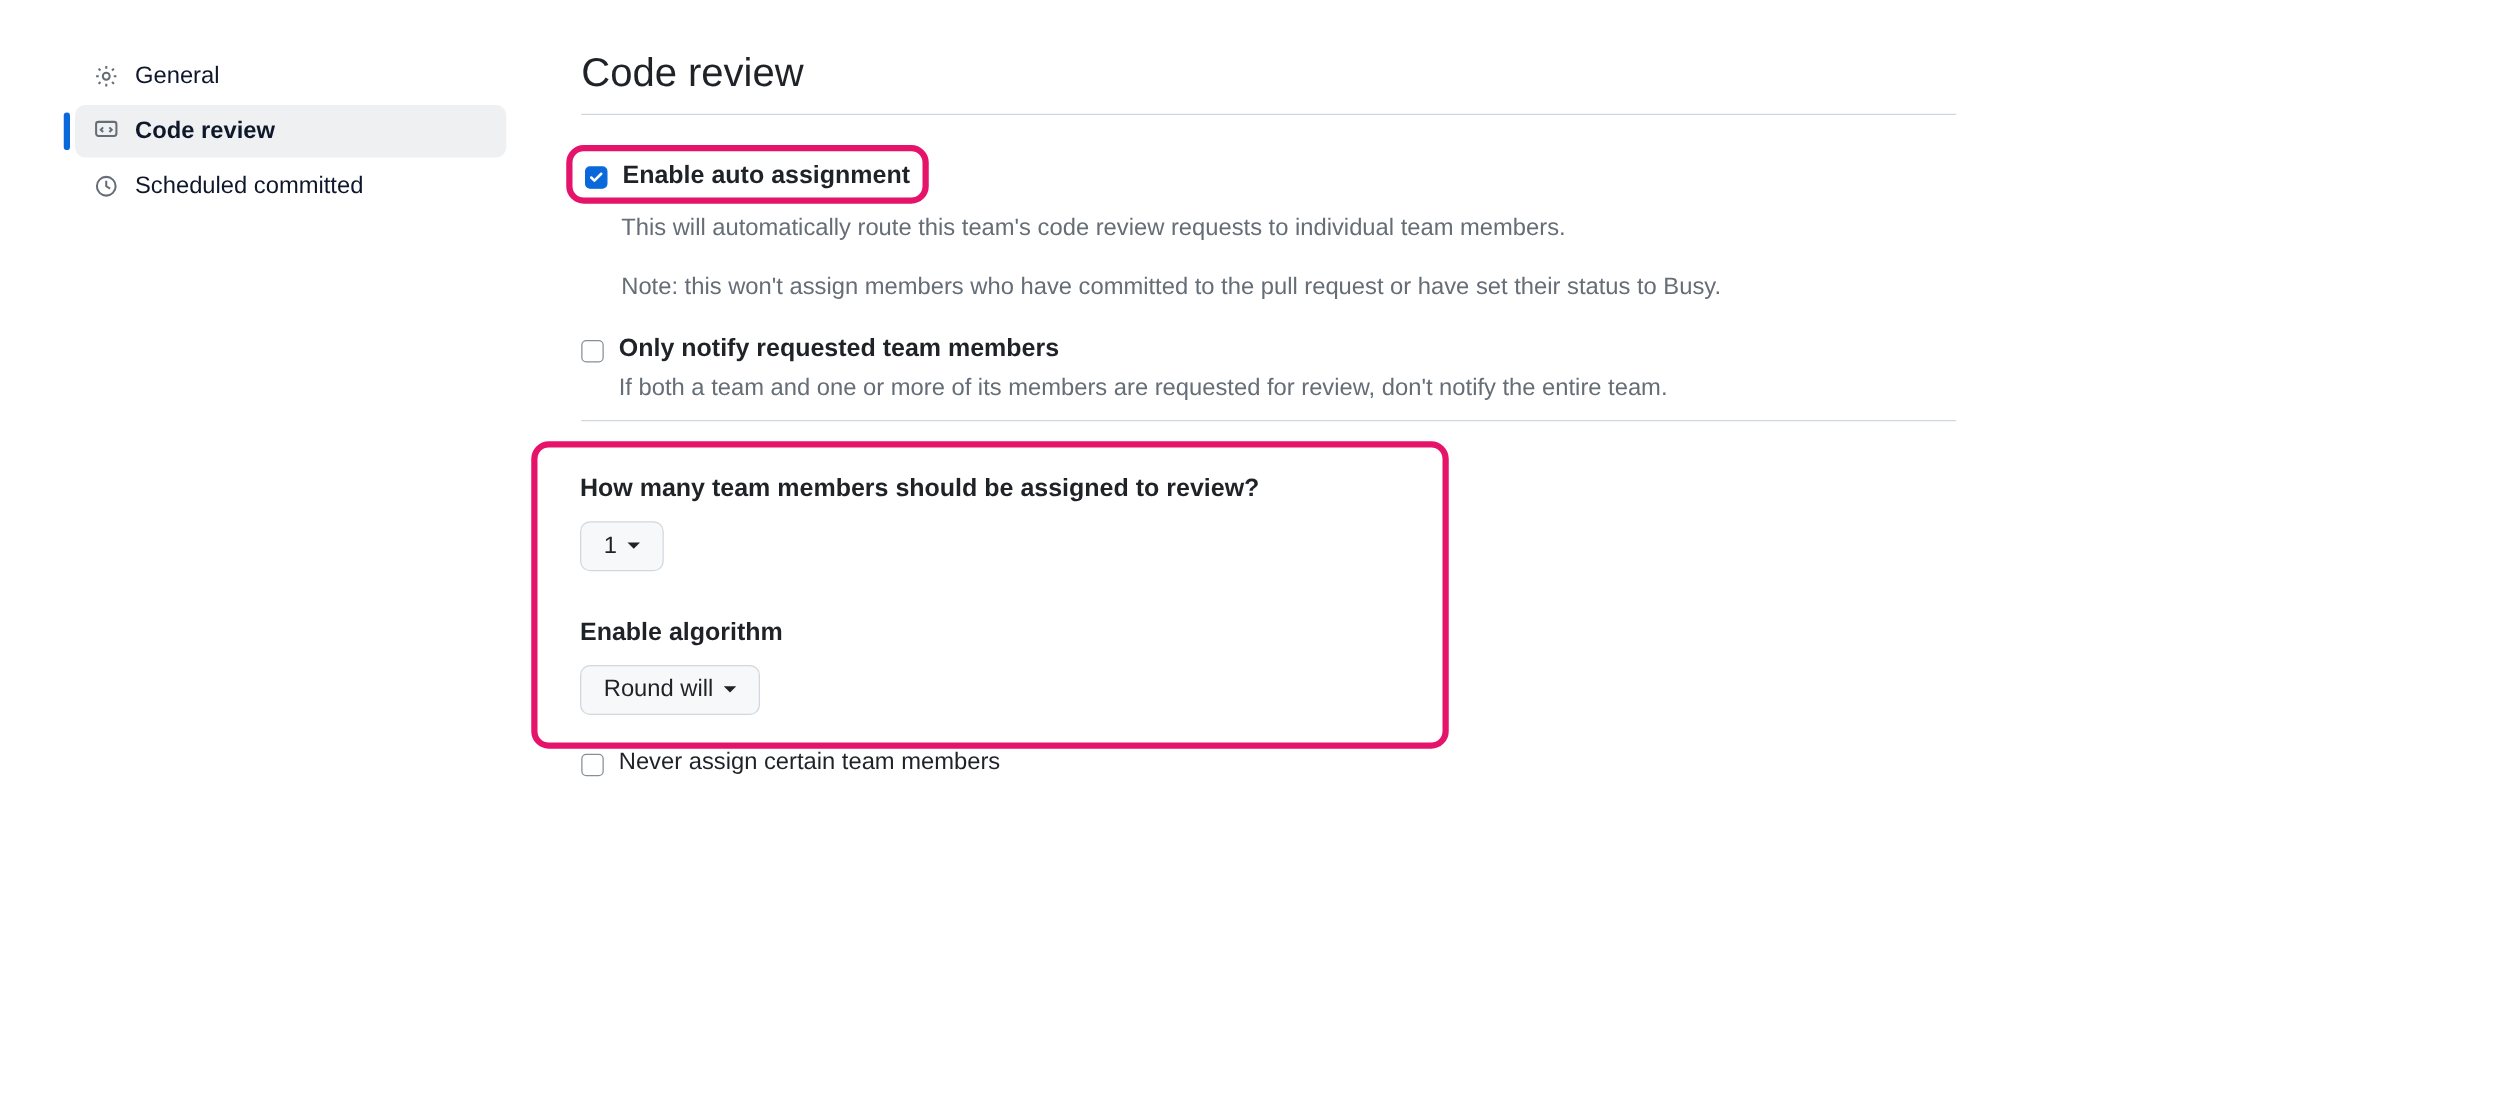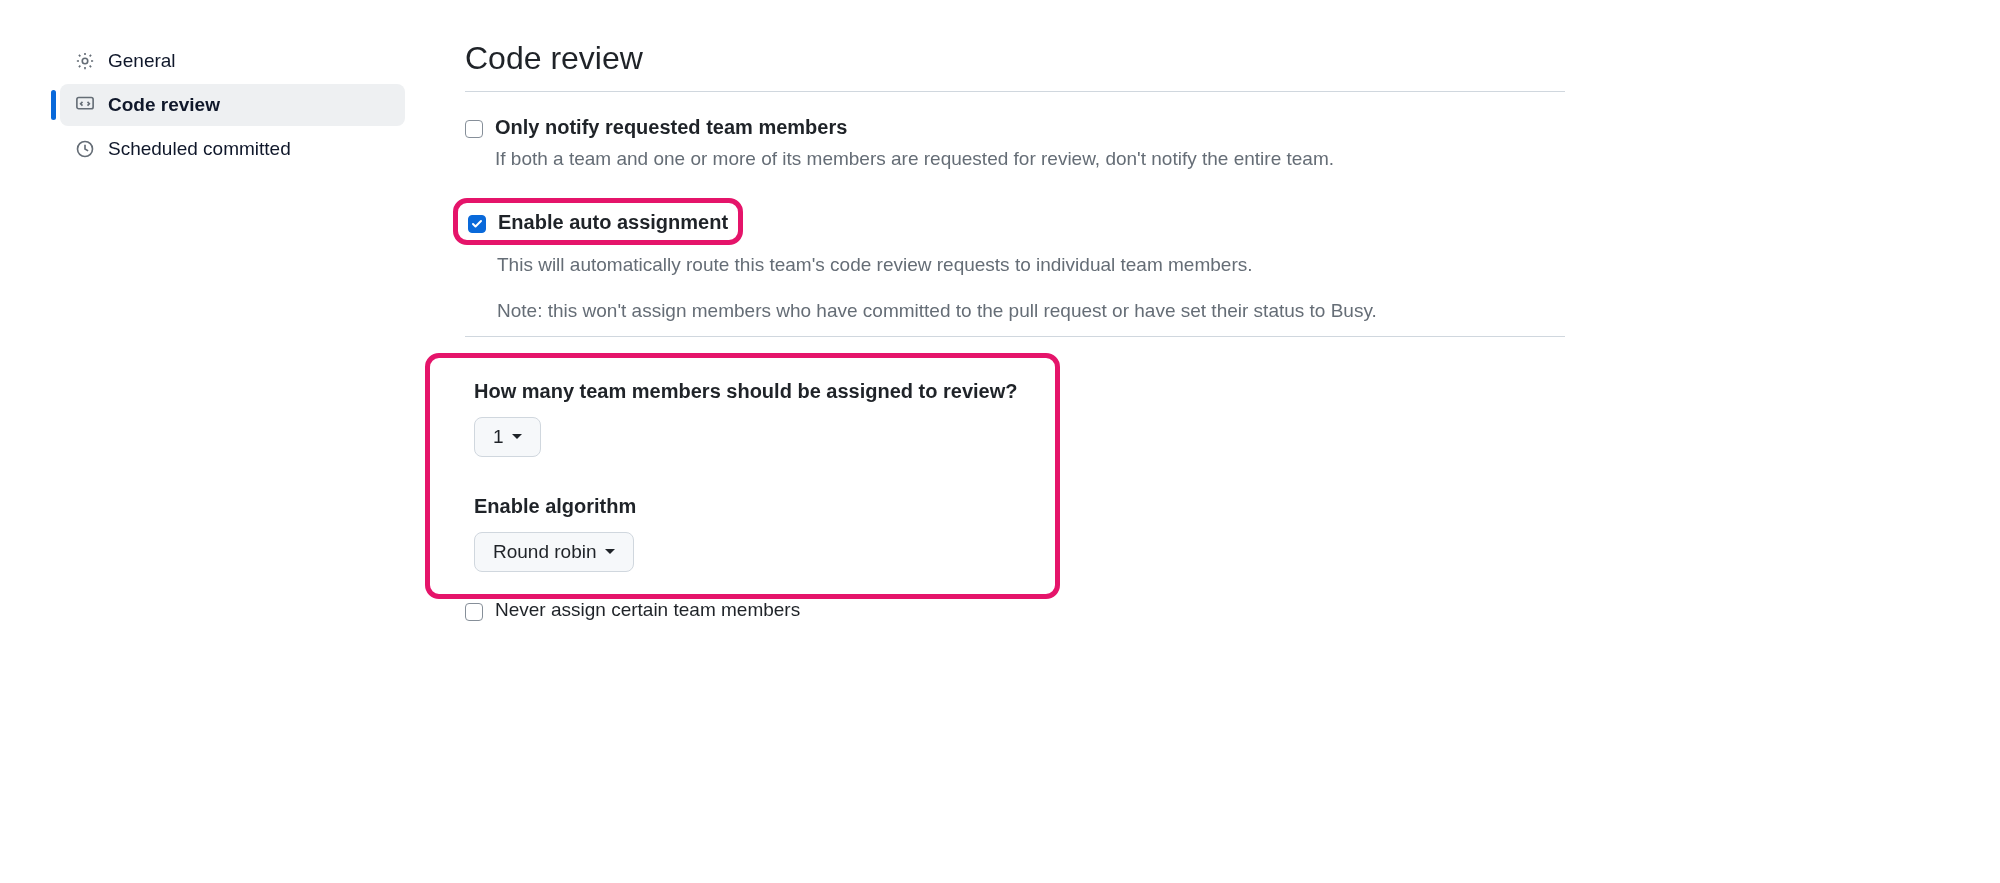--- a/index.html
+++ b/index.html
@@ -122,24 +122,24 @@
     .highlight-box-1 {
       border: 5px solid #e5146a;
       border-radius: 14px;
       padding: 8px 10px 6px 10px;
       display: inline-block;
       margin-left: -12px;
     }
     .highlight-box-2 {
       border: 5px solid #e5146a;
       border-radius: 14px;
-      padding: 22px 34px 22px 44px;
+      padding: 22px 34px 22px 34px;
       margin-left: -40px;
       margin-top: 16px;
-      width: 635px;
+      width: 734px;
     }
     .section-label {
       font-size: 20px;
       font-weight: 600;
       color: #1f2328;
       margin-bottom: 14px;
     }
     .select-button {
       display: inline-flex;
       align-items: center;
@@ -203,65 +203,65 @@
       </span>
       <span>Scheduled committed</span>
     </div>
   </nav>
 
   <main class="main">
     <h1 class="page-title">Code review</h1>
     <hr class="divider">
 
     <div class="setting-block">
-      <div class="checkbox-row">
-        <span class="checkbox">
-          
-        </span>
-        <div>
-          <div class="setting-label">Only notify requested team members</div>
-          <div class="setting-desc">If both a team and one or more of its members are requested for review, don't notify the entire team.</div>
-        </div>
-      </div>
-    </div>
-
-    <div class="setting-block">
       <div class="highlight-box-1">
         <div class="checkbox-row">
           <span class="checkbox checked">
             <svg viewBox="0 0 12 12" width="12" height="12">
                 <path d="M2 6l2.5 2.5L10 3" stroke="#fff" stroke-width="2" fill="none" stroke-linecap="round" stroke-linejoin="round"></path>
               </svg>
           </span>
           <div class="setting-label">Enable auto assignment</div>
         </div>
       </div>
       <div style="padding-left: 32px;">
         <div class="setting-desc">This will automatically route this team's code review requests to individual team members.</div>
         <div class="setting-note">Note: this won't assign members who have committed to the pull request or have set their status to Busy.</div>
       </div>
     </div>
 
+    <div class="setting-block">
+      <div class="checkbox-row">
+        <span class="checkbox">
+          
+        </span>
+        <div>
+          <div class="setting-label">Only notify requested team members</div>
+          <div class="setting-desc">If both a team and one or more of its members are requested for review, don't notify the entire team.</div>
+        </div>
+      </div>
+    </div>
+
     <hr class="divider main-sub">
 
     <div class="highlight-box-2">
       <div>
         <div class="section-label">How many team members should be assigned to review?</div>
         <div class="select-button">
           <span>1</span>
           <span class="caret"></span>
         </div>
       </div>
 
       <div class="section-spacer"></div>
 
       <div>
         <div class="section-label">Enable algorithm</div>
         <div class="select-button">
-          <span>Round robin</span>
+          <span>Round will</span>
           <span class="caret"></span>
         </div>
       </div>
     </div>
 
     <div class="post-highlight">
       <div class="checkbox-row">
         <span class="checkbox">
           
         </span>

